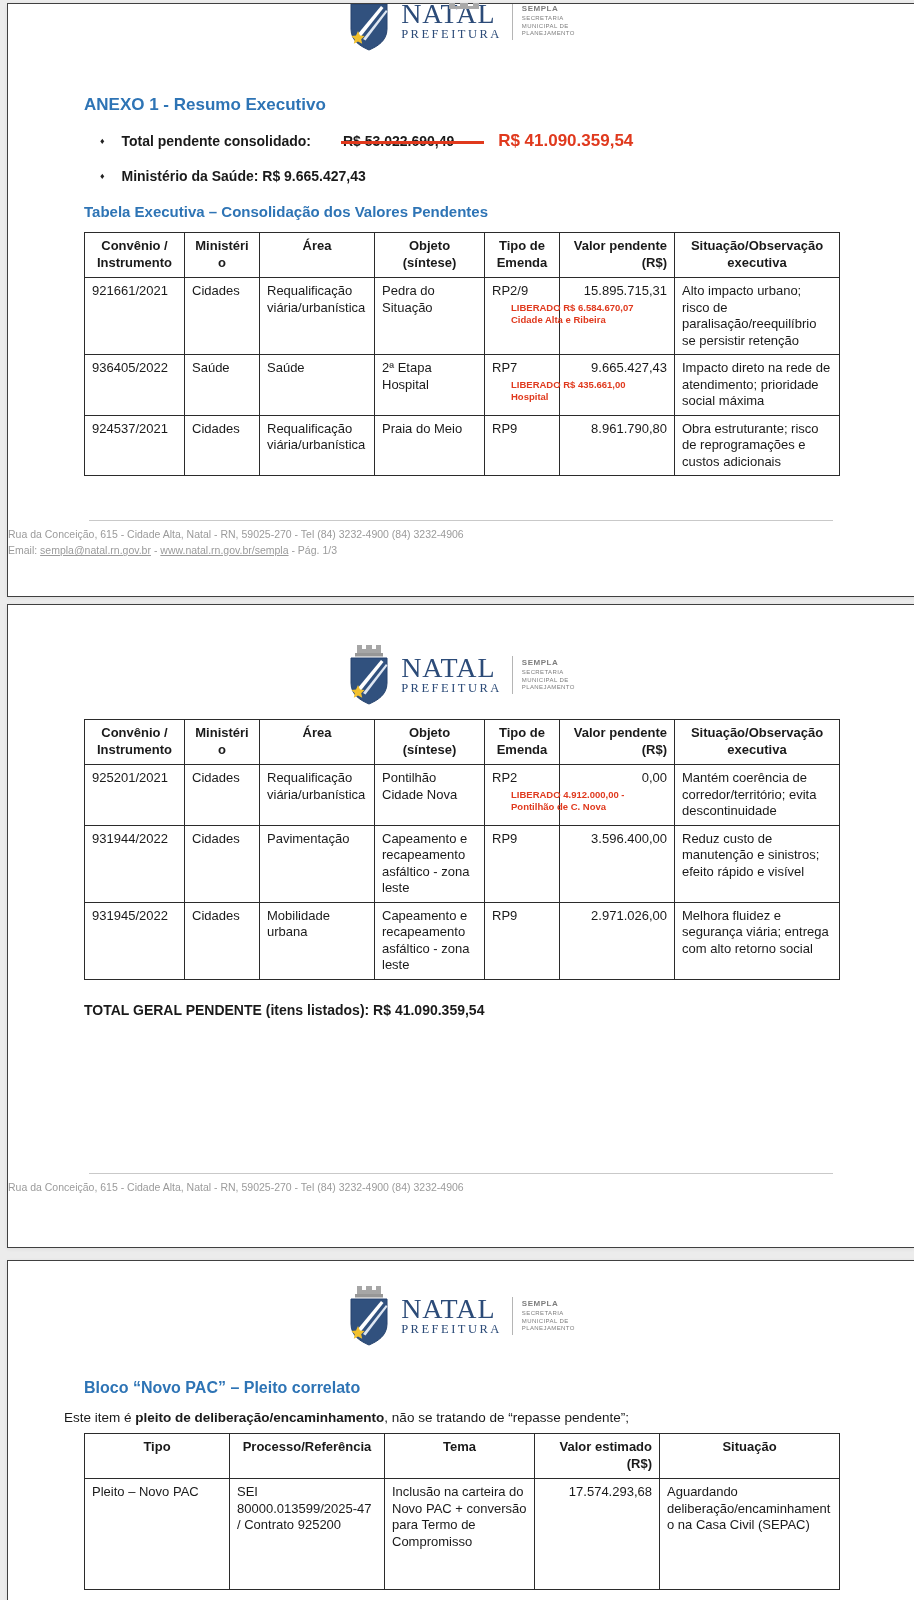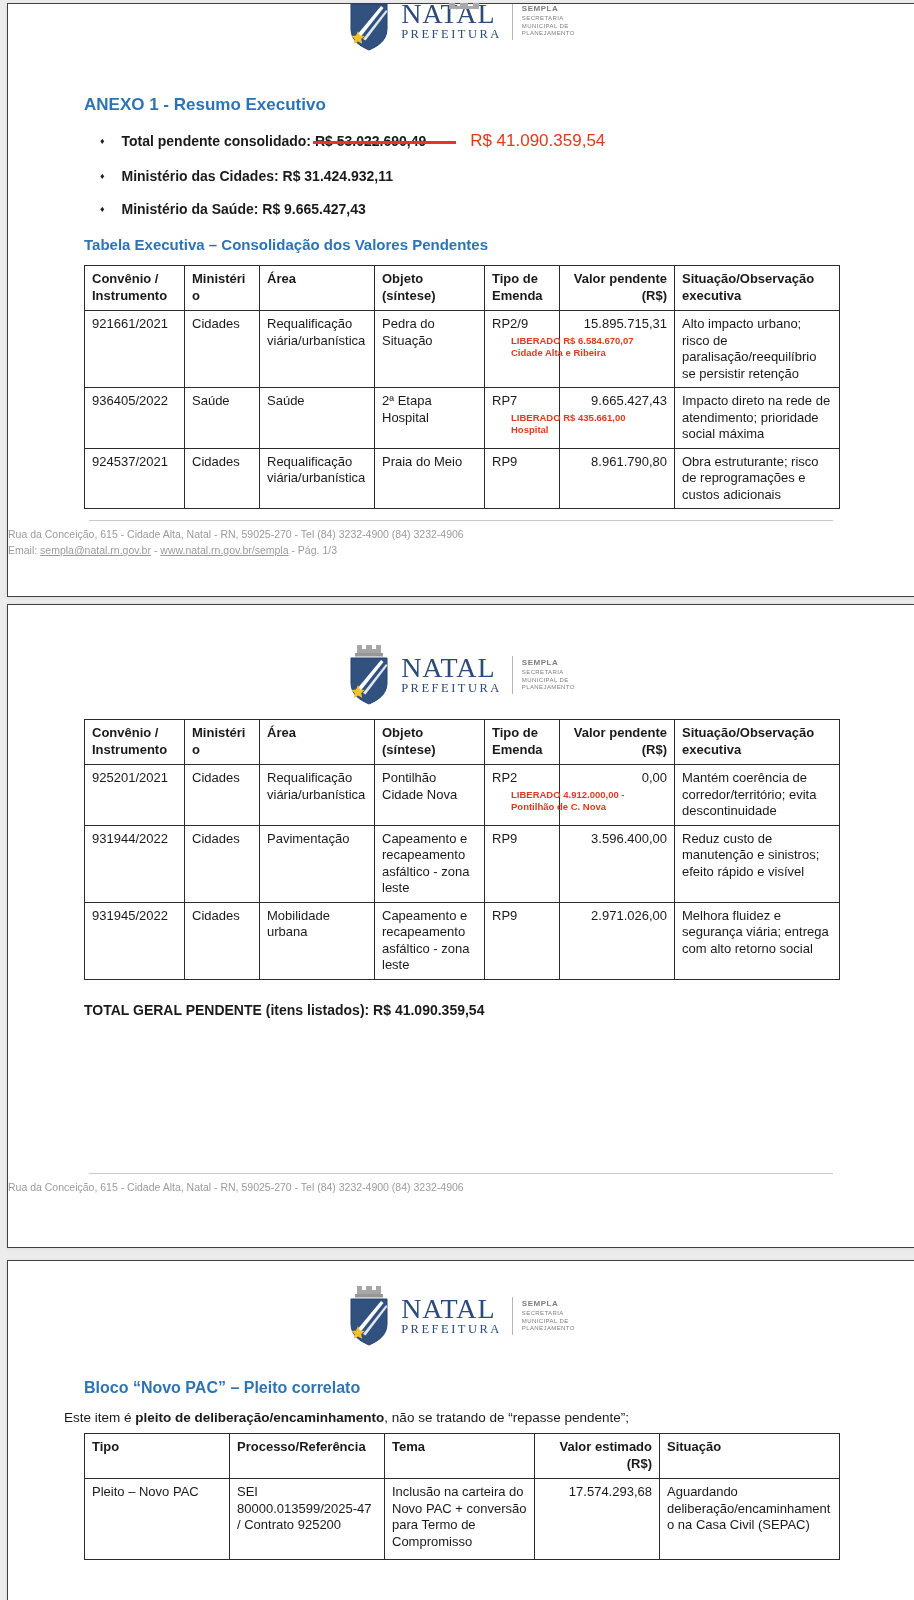--- a/index.html
+++ b/index.html
@@ -28,29 +28,29 @@
   .crown-sliver { position:absolute; top:0; left:447px; z-index:5; }
 
   .h-blue { color:#2e74b5; font-weight:bold; margin-left:76px; }
   .title1 { margin-top:44px; font-size:17px; }
   .title-table { margin-top:19px; font-size:15px; }
   .title3 { margin-top:33px; font-size:16px; }
 
   .bullets { margin-top:16px; }
   .bullet { margin:0 0 17px 92px; font-size:14px; font-weight:bold; }
   .bullet .glyph { font-size:9px; color:#222; margin-right:13px; vertical-align:2px; }
-  .strike { position:relative; }
+  .strike { position:relative;margin-left:28px; }
   .strike::after { content:""; position:absolute; left:-2px; right:-30px; top:52%;
                    height:3px; background:#e0391d; }
-  .newval { color:#e0391d; font-size:17px; font-weight:normal; margin-left:40px; }
+  .newval { color:#e0391d; font-size:17px; font-weight:bold; margin-left:40px; }
 
   table { border-collapse:collapse; table-layout:fixed; margin-left:76px; width:755px; }
   th,td { border:1px solid #2b2b2b; vertical-align:top; padding:5px 7px;
           font-size:13px; line-height:16.5px; overflow-wrap:break-word; word-wrap:break-word; }
-  th { text-align:left; font-weight:bold; }
+  th { text-align:center; font-weight:bold; }
   .num { text-align:right; }
   td.num { position:relative; }
   .exec { margin-top:12px; }
   .p2 .exec { margin-top:14px; }
   .hrow { height:45px; }
   .liberado { position:absolute; top:24px; right:5px; width:158px; text-align:left;
               color:#e0391d; font-size:9.5px; font-weight:bold; line-height:11.5px;
               white-space:nowrap; }
   .total-line { margin:22px 0 0 76px; font-size:14px; font-weight:bold; }
 
@@ -97,24 +97,20 @@
     </div>
 
     <div class="h-blue title1">ANEXO 1 - Resumo Executivo</div>
 
     <div class="bullets">
       <div class="bullet">
         <span class="glyph">♦</span>
         <span>Total pendente consolidado:</span>
         <span class="strike">R$ 53.022.690,49</span>
         <span class="newval">R$ 41.090.359,54</span>
-      </div>
-      <div class="bullet">
-        <span class="glyph">♦</span>
-        <span>Ministério das Cidades: R$ 31.424.932,11</span>
       </div>
       <div class="bullet">
         <span class="glyph">♦</span>
         <span>Ministério da Saúde: R$ 9.665.427,43</span>
       </div>
     </div>
 
     <div class="h-blue title-table">Tabela Executiva – Consolidação dos Valores Pendentes</div>
 
     <table class="exec">
@@ -318,21 +314,21 @@
           <col style="width:180px">
         </colgroup>
       <tbody>
           <tr class="hrow">
         <th>Tipo</th>
         <th>Processo/Referência</th>
         <th>Tema</th>
         <th class="num">Valor estimado (R$)</th>
         <th>Situação</th>
       </tr>
-      <tr style="height:81px">
+      <tr style="height:111px">
         <td>Pleito – Novo PAC</td>
         <td>SEI 80000.013599/2025-47 / Contrato 925200</td>
         <td>Inclusão na carteira do Novo PAC + conversão para Termo de Compromisso</td>
         <td class="num">17.574.293,68</td>
         <td>Aguardando deliberação/encaminhamento na Casa Civil (SEPAC)</td>
       </tr>
     </tbody>
       </table>
   </section>
 

